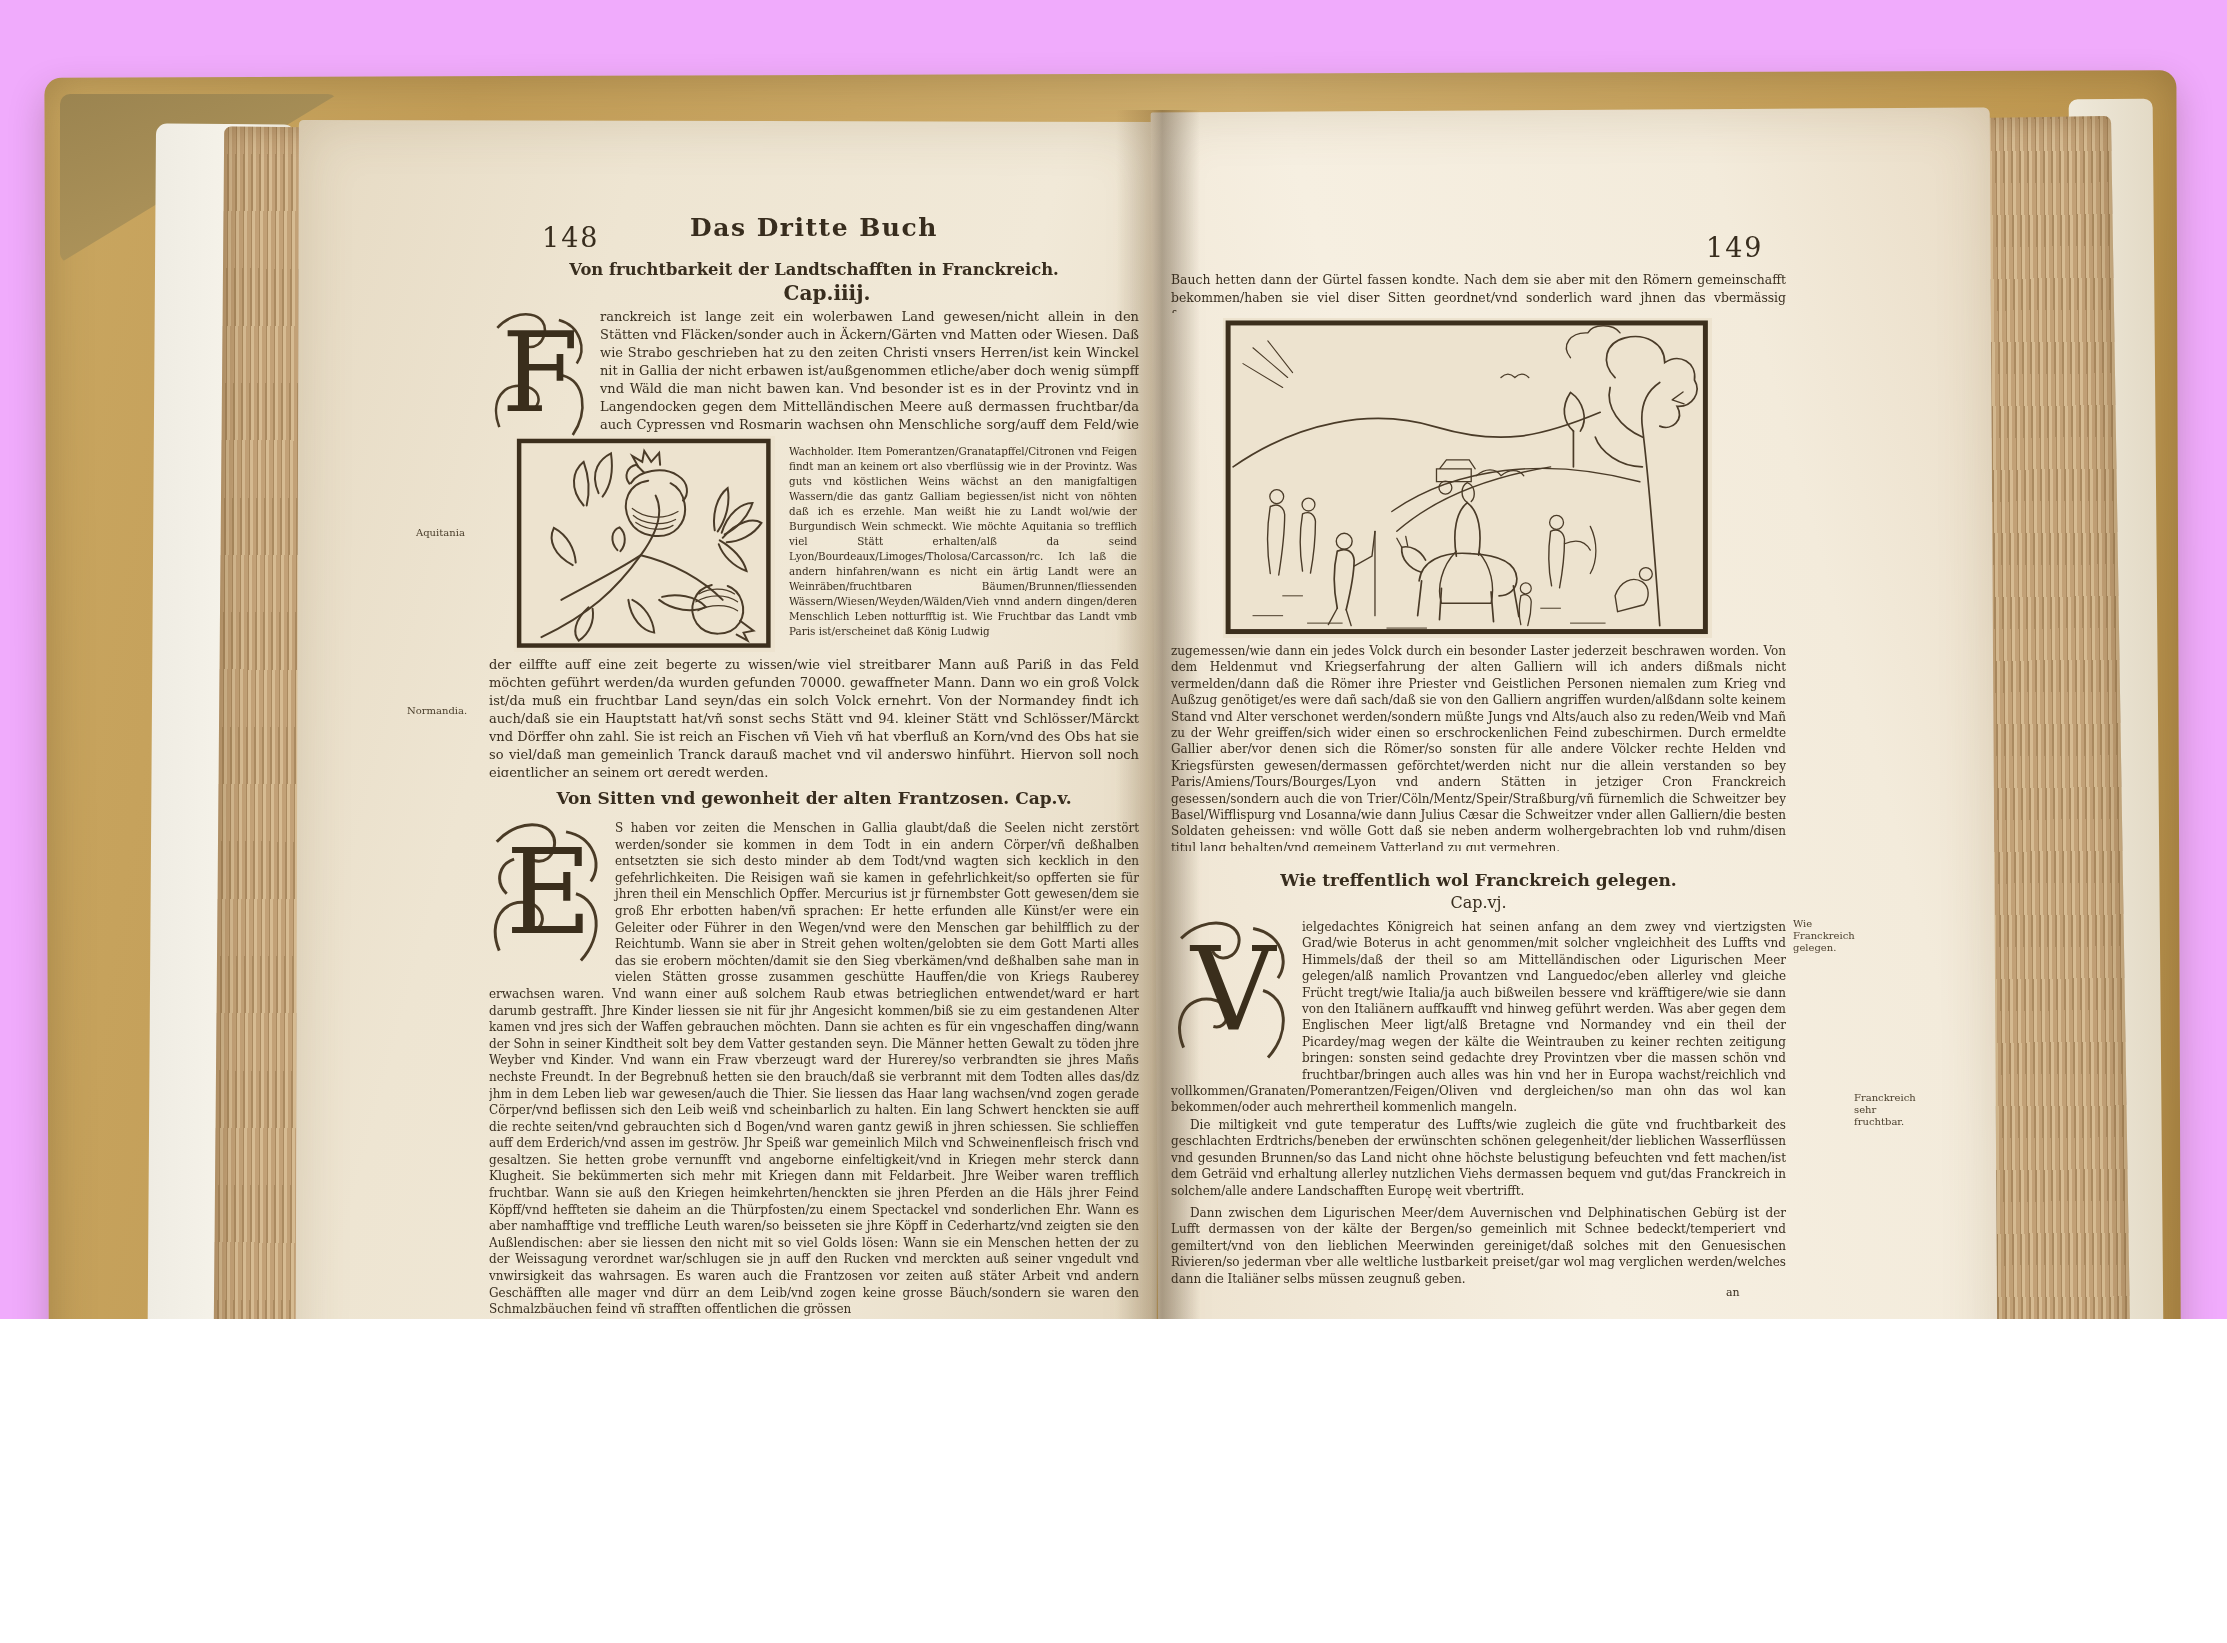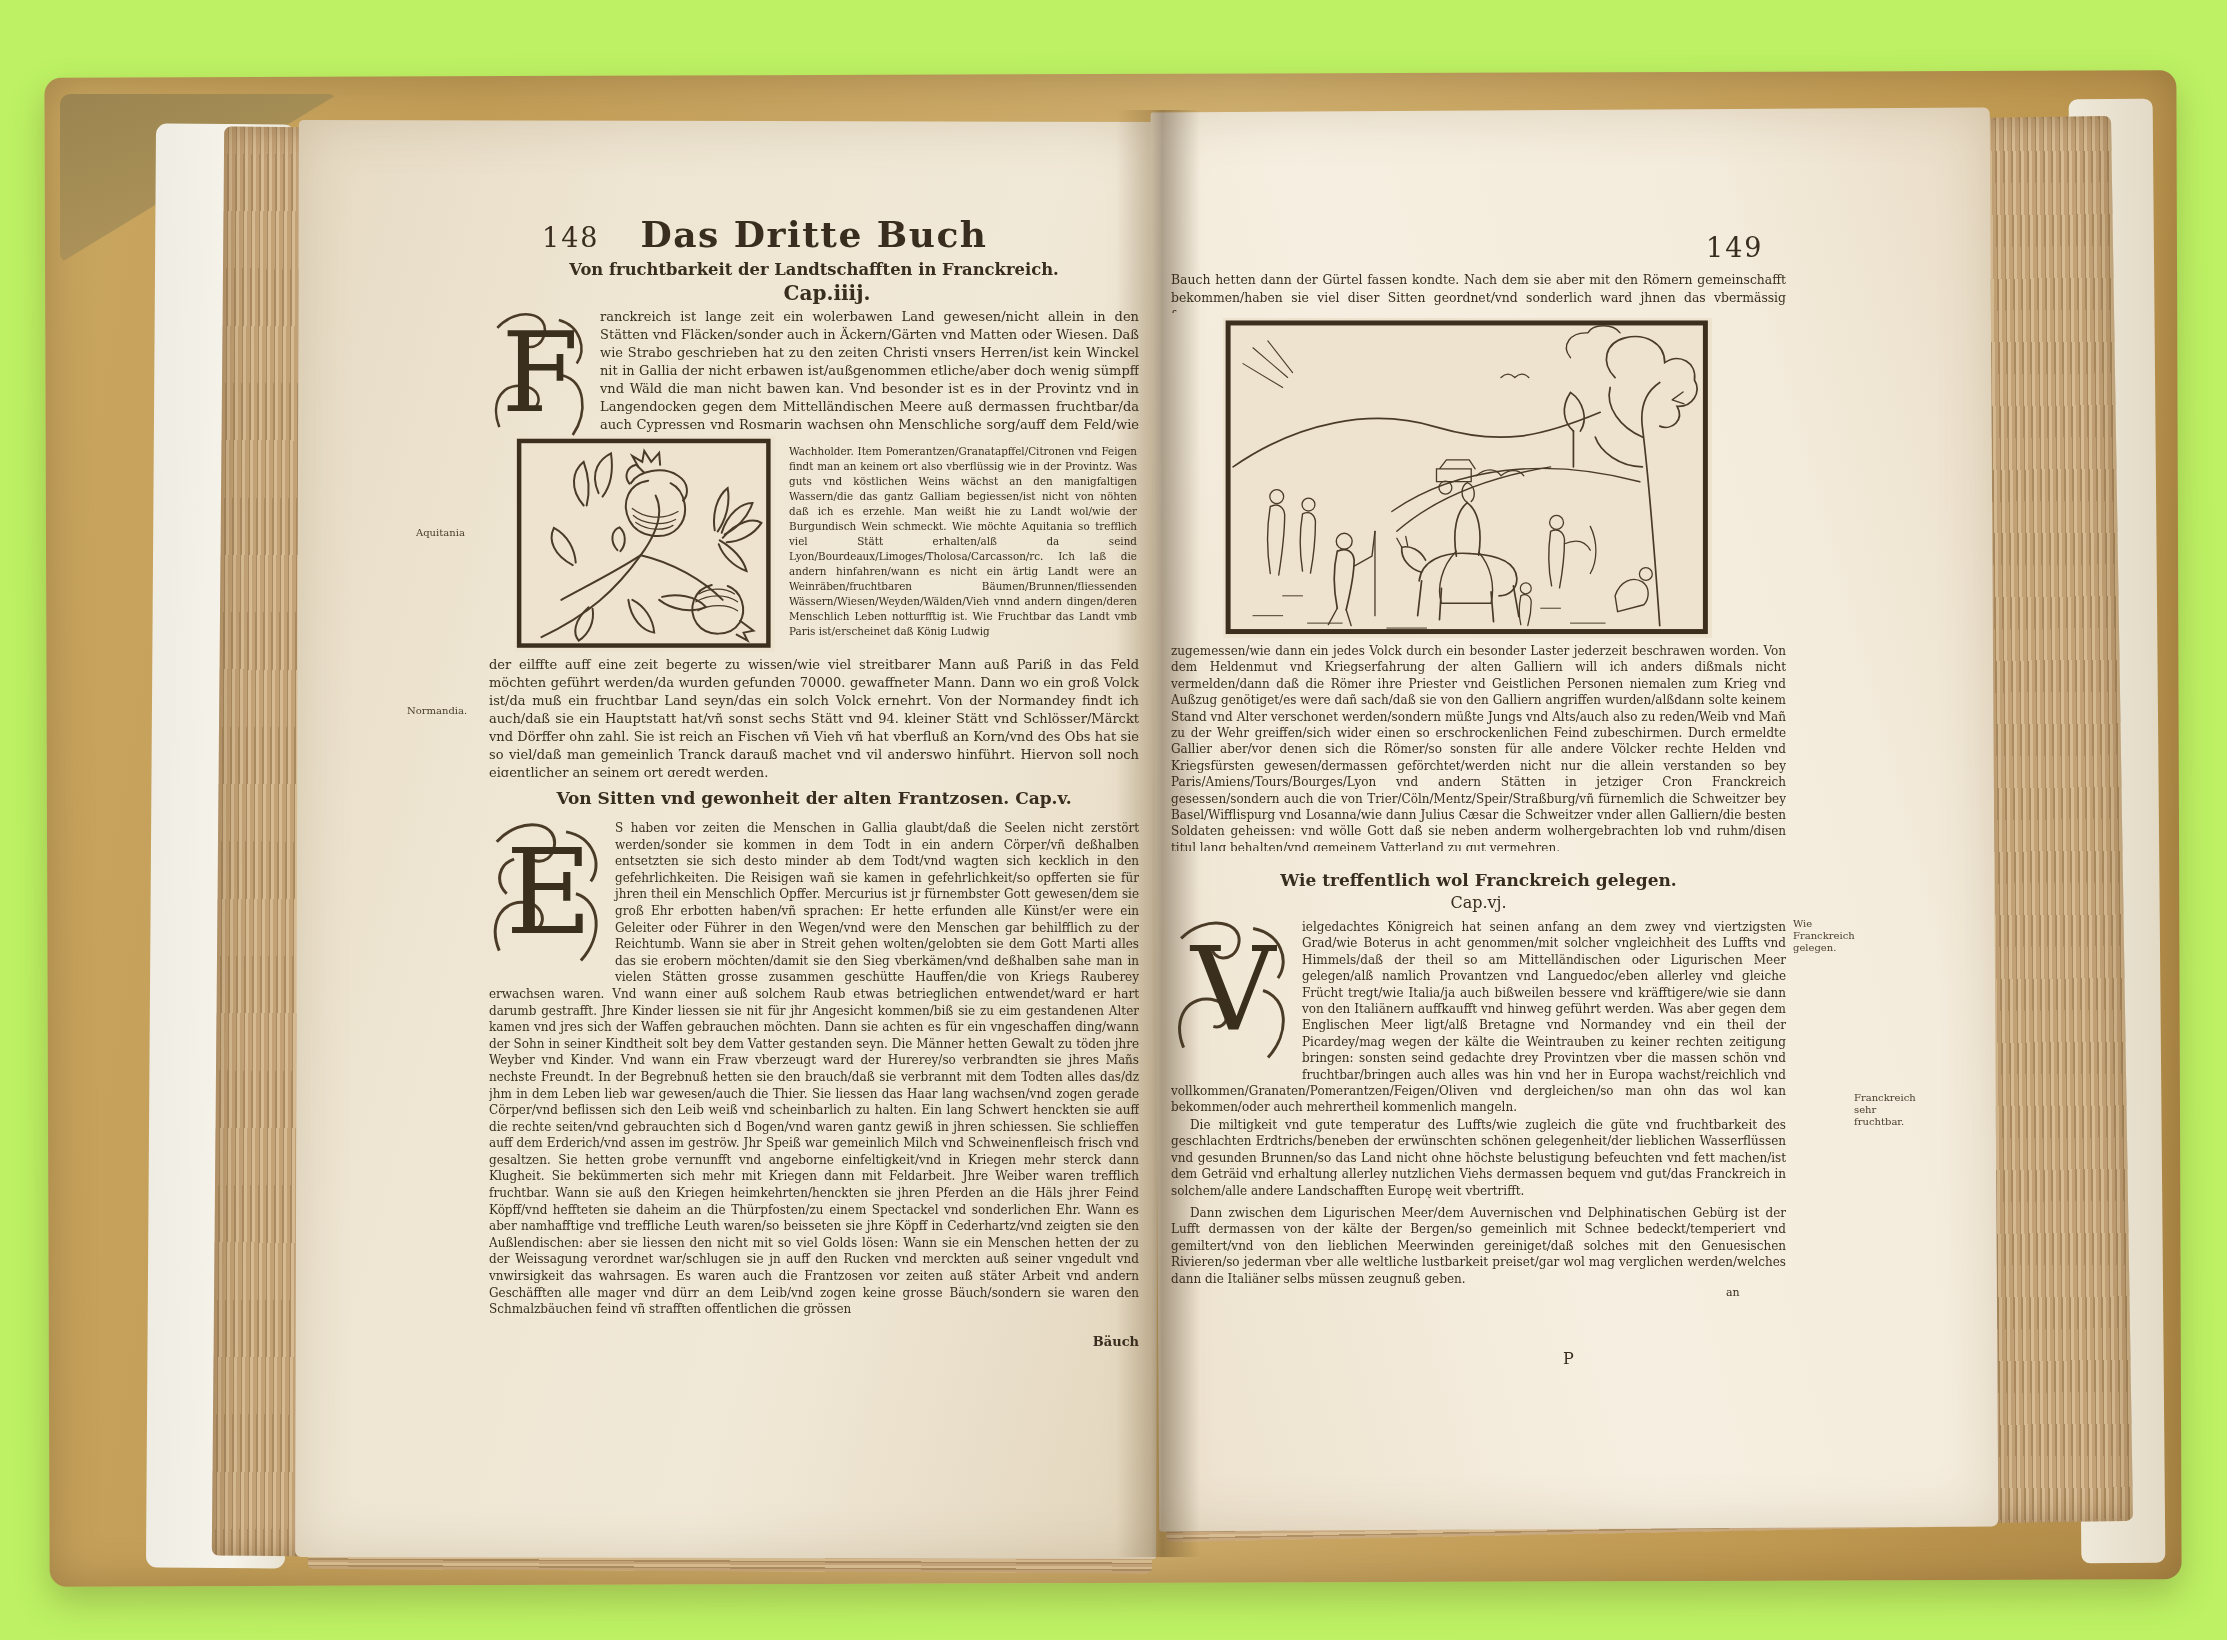--- a/index.html
+++ b/index.html
@@ -1,16 +1,16 @@
 <!DOCTYPE html>
 <html style="font-size:8px"><head>
 <meta charset="utf-8">
 <style>
   html,body{margin:0;padding:0;background:#ffffff;}
-  #canvas{position:relative;width:2227px;height:1640px;background:#bef264;overflow:hidden;
+  #canvas{position:relative;width:2227px;height:1319px;background:#f0abfc;overflow:hidden;
           font-family:"DejaVu Serif", serif;color:#382d1e;}
   .abs{position:absolute;}
   
   .cover-base{left:47px;top:74px;width:2132px;height:1509px;
       background:linear-gradient(100deg,#c9a660 0%,#c39e58 18%,#cfae6e 50%,#c19a52 82%,#b08a48 100%);
       border-radius:17px;transform:rotate(-0.2deg);
       box-shadow:0 15px 35px rgba(60,45,20,0.25), inset 0 0 45px rgba(90,65,25,0.35);}
   .cover-flap{left:60px;top:94px;width:278px;height:169px;background:linear-gradient(160deg,#9b8450 0%,#b59a5e 100%);
       clip-path:polygon(0 0,100% 0,0 100%);border-radius:10px;}
   .endpaper-left{left:151px;top:124px;width:139px;height:1444px;background:linear-gradient(90deg,#efece3 0%,#f6f3ea 60%,#e8e2d2 100%);
@@ -53,21 +53,21 @@
   <div class="abs endpaper-right"></div>
   <div class="abs fore-edge fe-left"></div>
   <div class="abs fore-edge fe-right"></div>
   <div class="abs fe-bottom-left"></div>
   <div class="abs fe-bottom-right"></div>
   <div class="abs page page-left"></div>
   <div class="abs page page-right"></div>
   <div class="abs gutter"></div>
 
   <div class="abs pagenum" style="left:542px;top:222px;">148</div>
-  <div class="abs runhead" style="left:489px;top:213px;width:650px;font-size:36px;">Das Dritte Buch</div>
+  <div class="abs runhead" style="left:489px;top:213px;width:650px;font-size:25px;">Das Dritte Buch</div>
   <div class="abs chapline" style="left:489px;top:260px;width:650px;font-size:16.4px;">Von fruchtbarkeit der Landtschafften in Franckreich.</div>
   <div class="abs chapline" style="left:502px;top:281px;width:650px;font-size:20px;">Cap.iiij.</div>
 
   <div class="abs body" style="left:489px;top:308px;width:650px;height:145px;font-size:13px;line-height:18px;">
     <span class="dropcap">
       <svg width="102" height="133" viewBox="0 0 102 134" style="font-size:26px">
         <g fill="none" stroke="#4a3b26" stroke-width="2.6">
           <path d="M8,18 C28,-4 62,2 55,26 C50,42 30,40 30,26"></path>
           <path d="M10,118 C0,92 14,70 40,78 C56,84 50,104 36,100"></path>
           <path d="M84,126 C100,102 96,72 74,66"></path>

